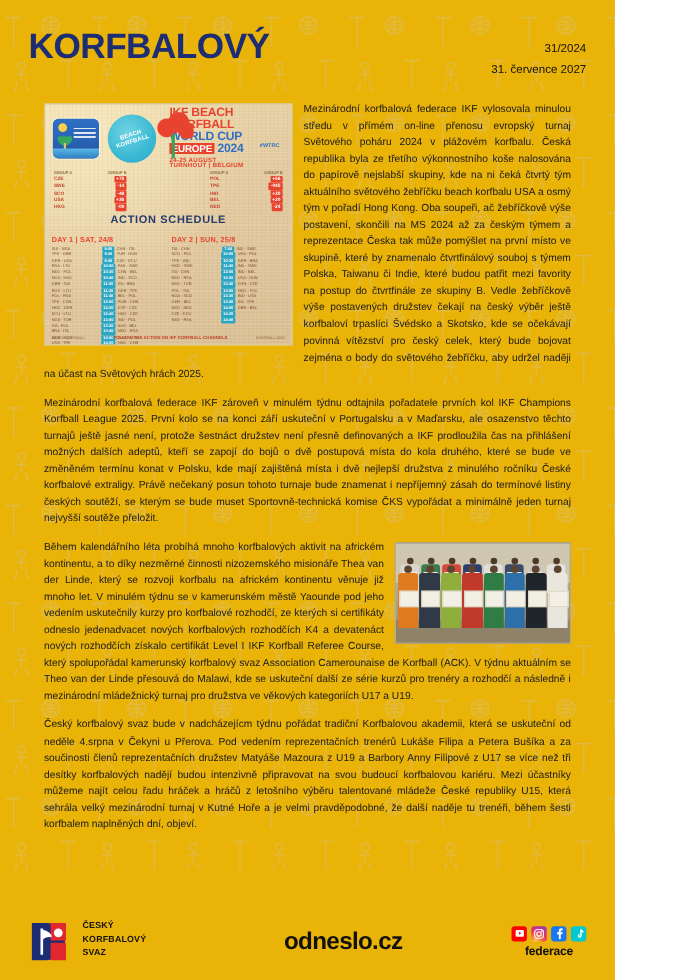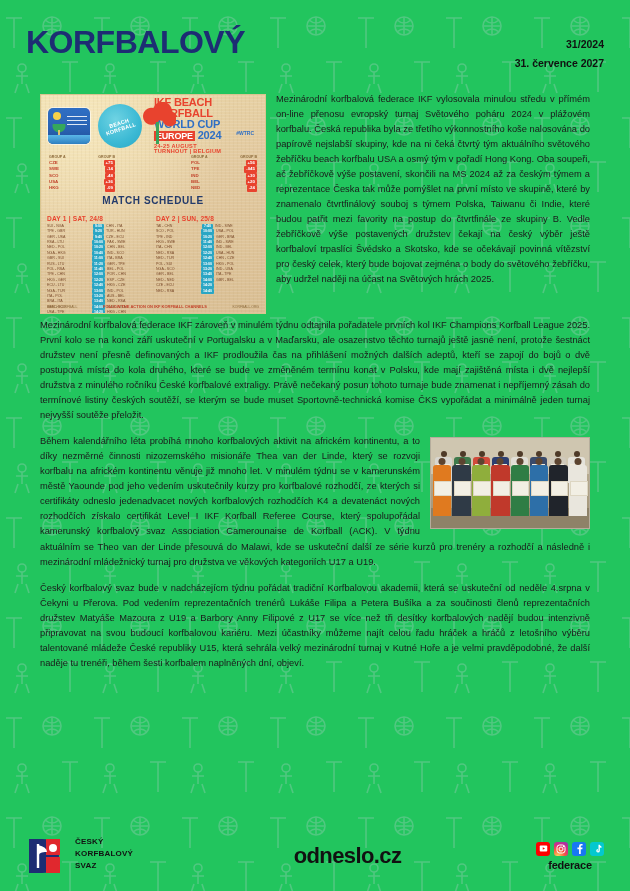--- a/index.html
+++ b/index.html
@@ -6,23 +6,23 @@
     margin: 0;
     padding: 0;
     background: #ffffff;
   }
   body {
     font-family: "Liberation Sans", sans-serif;
     color: #1a1a1a;
   }
   .page {
     position: relative;
-    width: 630px;
+    width: 559px;
     height: 891px;
-    background: #22c55e;
+    background: #eab308;
     overflow: hidden;
     box-sizing: border-box;
   }
   
   .watermark {
     position: absolute;
     inset: 0;
     pointer-events: none;
     opacity: 0.5;
     z-index: 0;
@@ -44,21 +44,21 @@
     letter-spacing: -0.5px;
     font-family: "Liberation Sans", sans-serif;
   }
   .masthead .l2 { display: block; }
   .issue-block {
     text-align: right;
     font-size: 10.5px;
     color: #111;
     padding-top: 9px;
     line-height: 1.85;
-    font-weight: bold;
+    font-weight: normal;
   }
   
   .content {
     position: relative;
     z-index: 2;
     padding: 18px 40px 0 40px;
   }
   p.body-text {
     font-size: 9.3px;
     line-height: 1.62;
@@ -329,21 +329,21 @@
                 <span>BEL</span>
                 <span class="hl">+20</span>
               </div>
               <div class="mt-row">
                 <span>NED</span>
                 <span class="hl">-24</span>
               </div>
             </div>
         </div>
 
-        <div class="p-schedule-title">MATCH SCHEDULE</div>
+        <div class="p-schedule-title">ACTION SCHEDULE</div>
 
         <div class="p-days">
           <div class="p-day">
             <div class="p-day-hd">DAY 1  |  SAT, 24/8</div>
             <div>
                 <div class="p-match">
                   <span class="a">SUI - NGA</span>
                   <span class="tm">9:00</span>
                   <span class="b">CHN - ITA</span>
                 </div>

